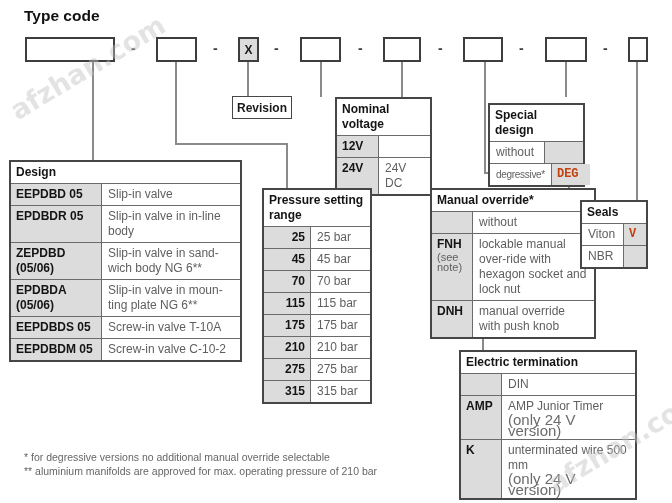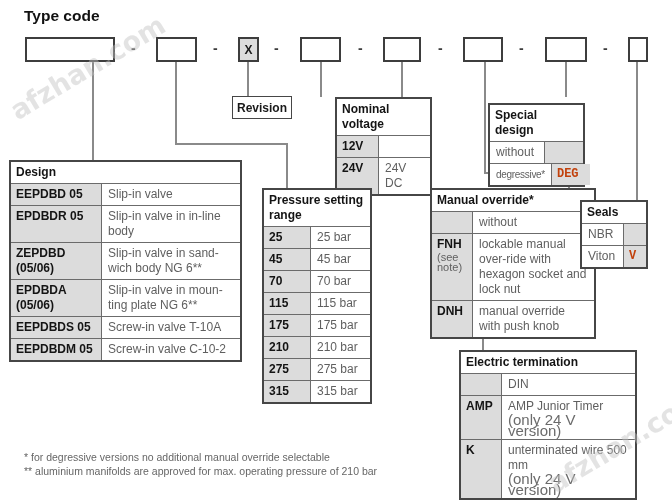--- a/index.html
+++ b/index.html
@@ -29,21 +29,21 @@
   .code{background:#dcdcdc;font-weight:bold;color:#141414;padding:3px 5px;flex:none;
         border-right:1.3px solid #6b6b6b;box-sizing:border-box;}
   .desc{color:#5f5f5f;padding:3px 6px;flex:1;}
   .codeR{background:#dcdcdc;font-weight:bold;color:#c2410c;padding:3px 5px;flex:none;
          border-left:1.3px solid #6b6b6b;border-right:none;box-sizing:border-box;font-family:Liberation Mono, monospace;}
   .note{display:block;font-weight:normal;font-size:11px;line-height:10px;color:#5f5f5f;}
   .desc .note{font-size:15px;line-height:11px;color:#6b6b6b;}
   .note:empty{display:none;}
   
   .design{left:9px;top:160px;width:233px;}   .design .code{width:91px;}
-  .pressure{left:262px;top:188px;width:110px;}.pressure .code{width:47px;}
+  .pressure{left:262px;top:188px;width:110px;}.pressure .code{width:47px;text-align:right;}
   .nominal{left:298px;top:97px;width:97px;margin-left:37px;}   .nominal .code{width:42px;} .nominal .row{min-height:20px;}
   .manual{left:382px;top:188px;width:166px;margin-left:48px;}  .manual .code{width:41px;}
   .special{left:488px;top:97px;width:97px;margin-top:6px;}   .special .codeR{width:39px;} .special .row{min-height:20px;}
   .special .row:nth-child(3) .desc{font-size:10px;letter-spacing:-0.3px;}
   .seals{left:580px;top:200px;width:68px;}    .seals .codeR{width:23px;} .seals .row{min-height:20px;}
   .electric{left:459px;top:350px;width:178px;}.electric .code{width:41px;}
   
   .footnotes{position:absolute;left:24px;top:450px;font-size:10.5px;line-height:14px;color:#666;z-index:2;}
   
   .wm{position:absolute;font-family:"DejaVu Sans",sans-serif;font-size:27px;font-weight:bold;
@@ -193,26 +193,26 @@
     </div>
     <div class="row">
       <span class="code">DNH</span>
       <span class="desc">manual override with push knob</span>
     </div>
   </div>
 
   <div class="tbl seals">
     <div class="hdr">Seals</div>
     <div class="row">
+      <span class="desc">Viton</span>
+      <span class="codeR">V</span>
+    </div>
+    <div class="row">
       <span class="desc">NBR</span>
       <span class="codeR"></span>
-    </div>
-    <div class="row">
-      <span class="desc">Viton</span>
-      <span class="codeR">V</span>
     </div>
   </div>
 
   <div class="tbl electric">
     <div class="hdr">Electric termination</div>
     <div class="row">
       <span class="code"></span>
       <span class="desc">DIN</span>
     </div>
     <div class="row">

